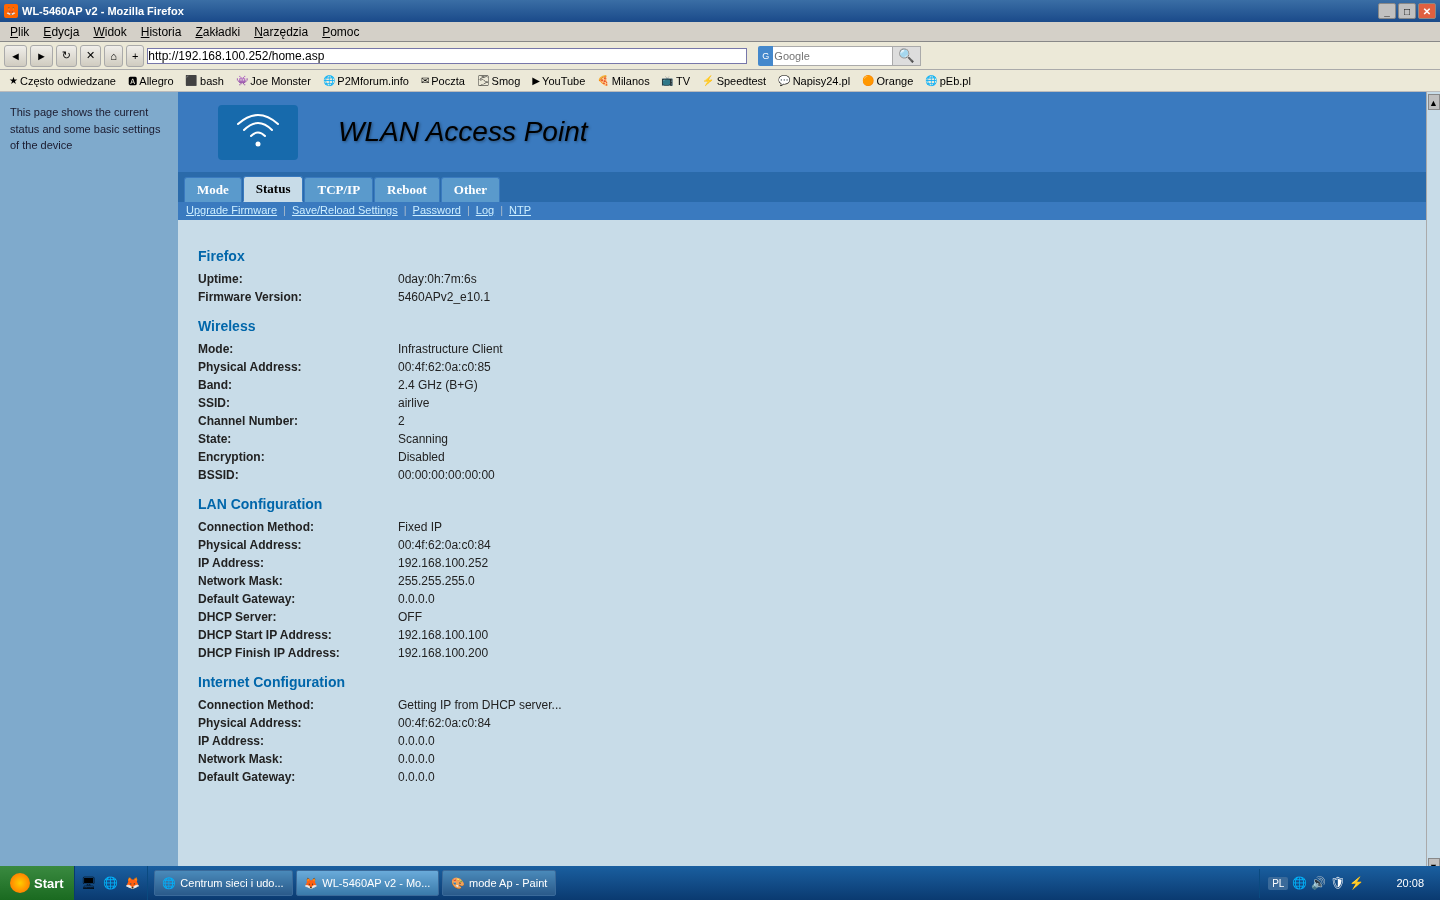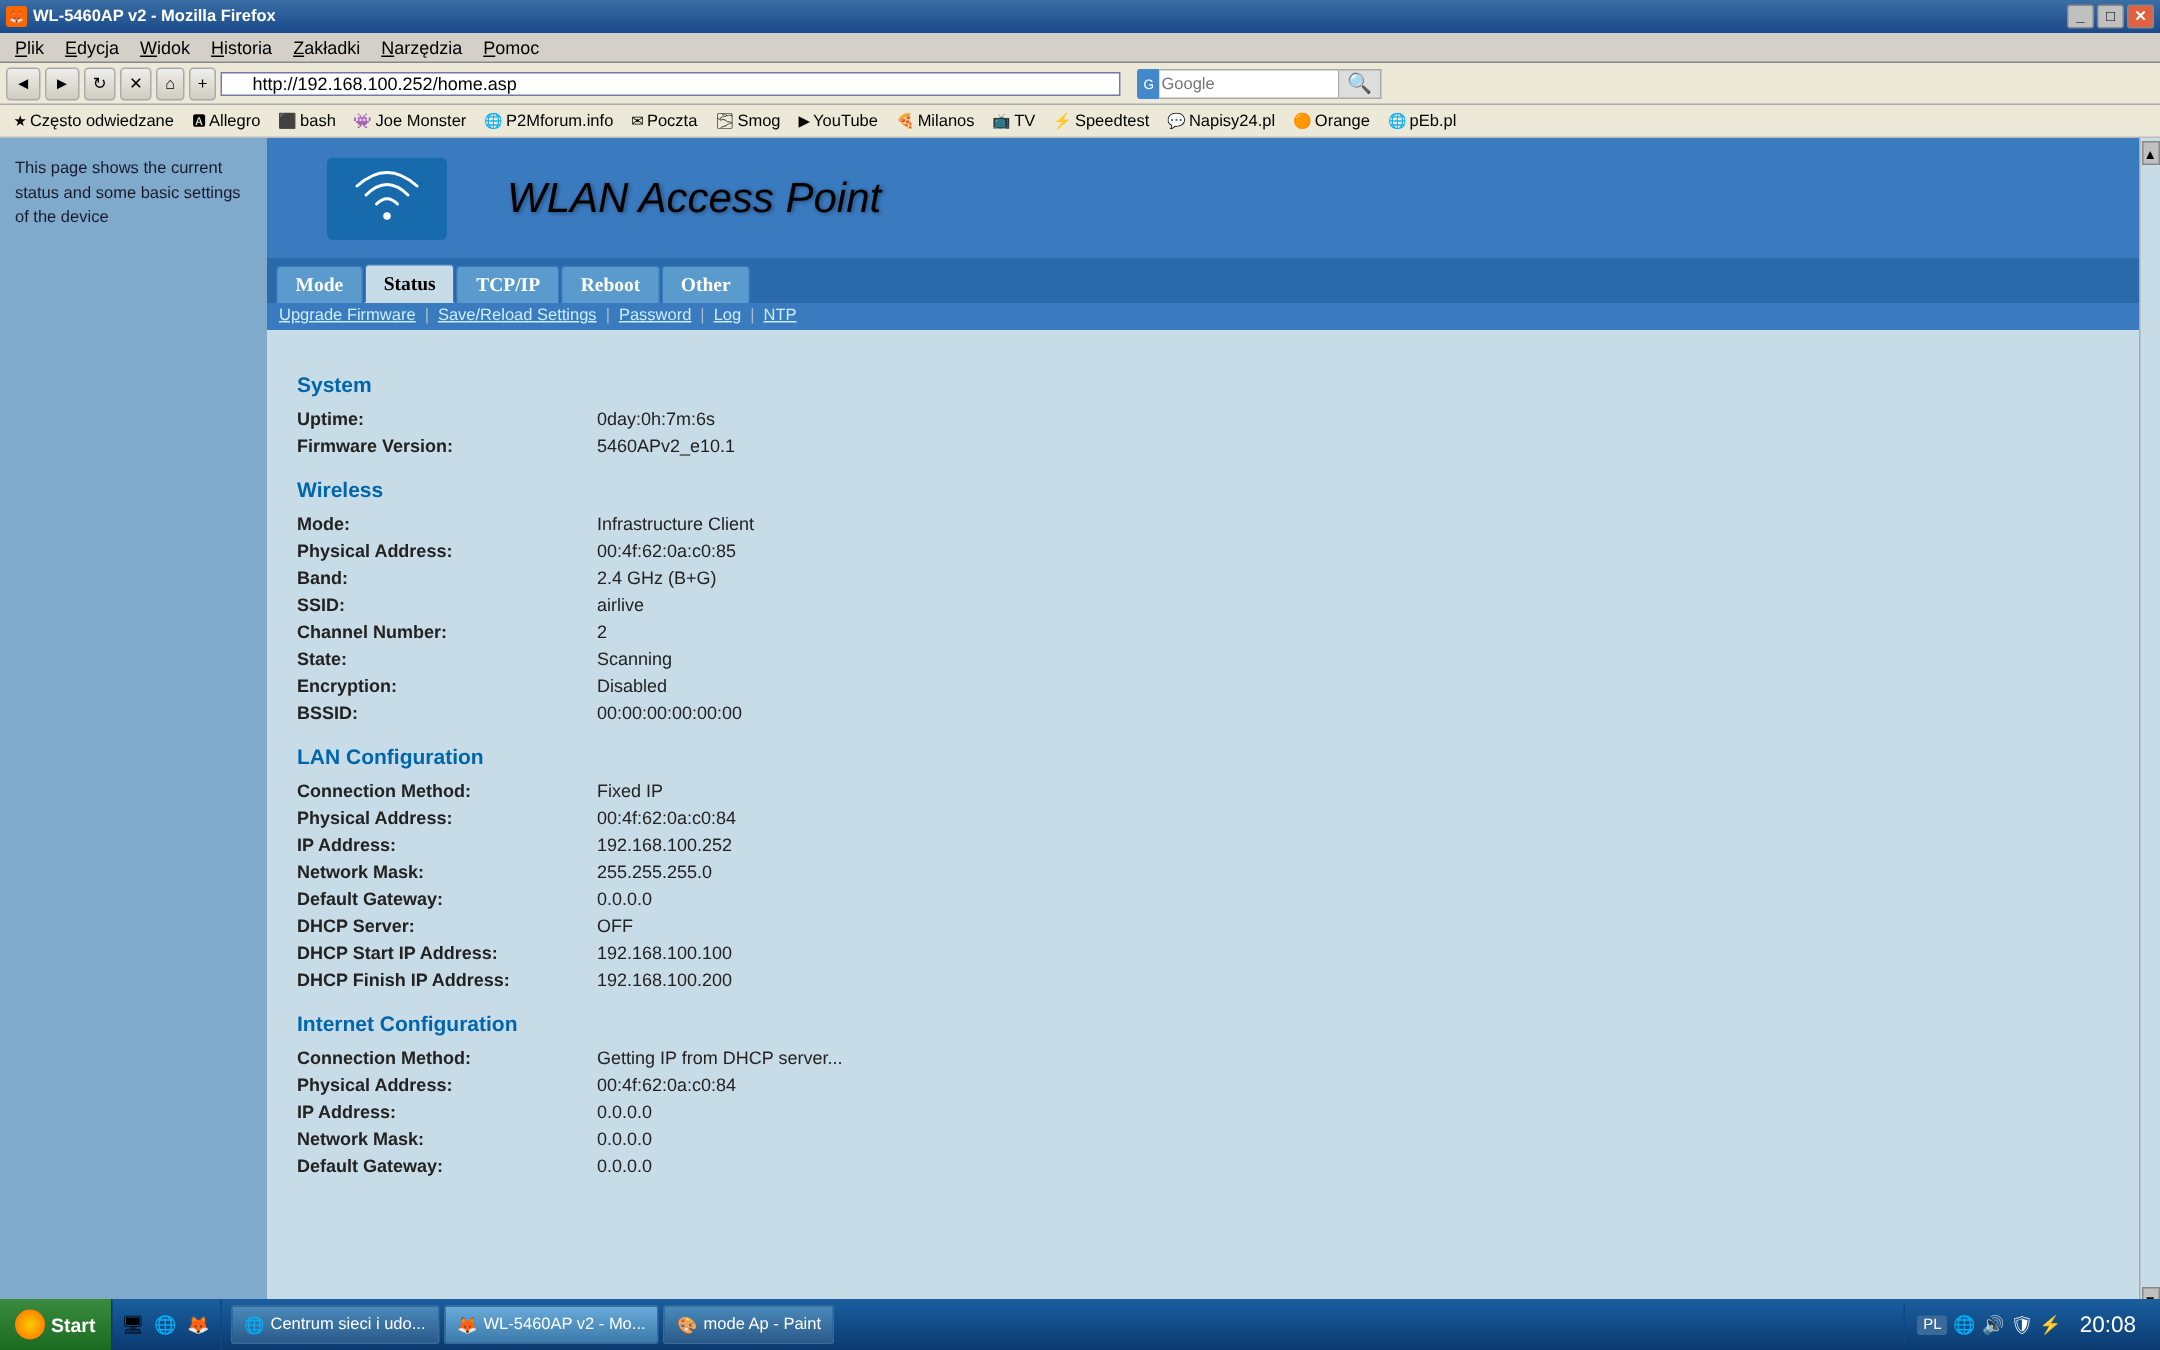--- a/index.html
+++ b/index.html
@@ -40,21 +40,21 @@
     
     .address-bar {
       background: #ece9d8; height: 28px; display: flex; align-items: center;
       padding: 2px 4px; gap: 3px; border-bottom: 1px solid #aaa;
     }
     .nav-btn {
       height: 22px; padding: 0 5px; background: linear-gradient(to bottom, #f0eeea, #d0ccc0);
       border: 1px solid #aaa; border-radius: 3px; cursor: pointer; font-size: 11px;
     }
     .address-input {
-      flex: 1; height: 16px; border: 1px solid #7777aa; padding: 0 20px;
+      flex: 1; height: 16px; border: 1px solid #7777aa; padding: 0 0;
       font-size: 12px; background: white; max-width: 600px;
     }
     .search-box {
       display: flex; align-items: center; margin-left: 8px;
     }
     .search-logo { background: #4488cc; color: white; font-size: 9px; padding: 2px 4px; border-radius: 2px 0 0 2px; height: 20px; display: flex; align-items: center; }
     .search-input { height: 20px; width: 120px; border: 1px solid #aaa; border-left: none; padding: 0 1px; font-size: 11px; }
     .search-go-btn { height: 20px; padding: 0 5px; background: #ddd; border: 1px solid #aaa; border-left: none; cursor: pointer; }
 
     
@@ -159,21 +159,21 @@
     .quick-icon { width: 20px; height: 20px; border-radius: 2px; display: flex; align-items: center; justify-content: center; font-size: 12px; }
     .taskbar-apps { display: flex; align-items: center; gap: 3px; padding: 0 6px; flex: 1; }
     .taskbar-app {
       height: 26px; padding: 0 8px; background: linear-gradient(to bottom, #4a8aba, #2a5a8a);
       border: 1px solid #3a6a9a; color: white; font-size: 11px; cursor: pointer;
       display: flex; align-items: center; gap: 4px; border-radius: 2px; white-space: nowrap;
     }
     .taskbar-app.active { background: linear-gradient(to bottom, #6aabda, #3a7aaa); }
     .taskbar-sys { display: flex; align-items: center; gap: 4px; padding: 0 8px; border-left: 1px solid #0a4a80; height: 29px; }
     .sys-icon { color: white; font-size: 12px; }
-    .taskbar-time { color: white; font-size: 15px; text-align: center; padding: 0 8px; }
+    .taskbar-time { color: white; font-size: 11px; text-align: center; padding: 0 8px; margin-left: 20px; }
     .lang-badge { background: #3a6a9a; color: white; font-size: 10px; padding: 1px 4px; border-radius: 2px; }
   </style>
 </head>
 <body>
 
 <div class="title-bar">
   <div class="title-bar-left">
     <div class="title-bar-icon">🦊</div>
     <span>WL-5460AP v2 - Mozilla Firefox</span>
   </div>
@@ -306,21 +306,21 @@
         <span class="sub-nav-separator">|</span>
         <a>Password</a>
         <span class="sub-nav-separator">|</span>
         <a>Log</a>
         <span class="sub-nav-separator">|</span>
         <a>NTP</a>
       </div>
 
       <div class="content-body">
 
-        <div class="section-title">System</div>
+        <div class="section-title">Firefox</div>
         <table class="info-table">
           <tbody>
               <tr>
             <td>Uptime:</td>
             <td>0day:0h:7m:6s</td>
           </tr>
           <tr>
             <td>Firmware Version:</td>
             <td>5460APv2_e10.1</td>
           </tr>

